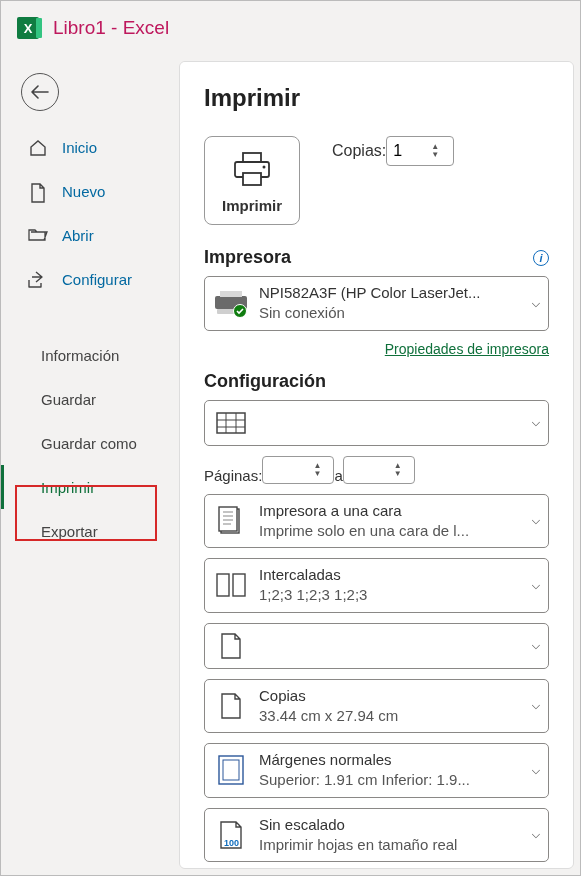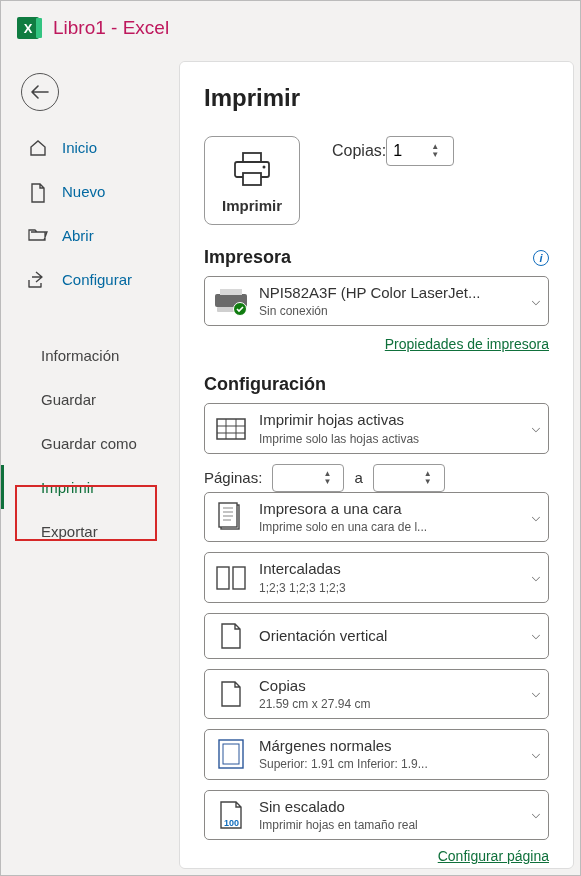--- a/index.html
+++ b/index.html
@@ -106,26 +106,26 @@
     color:#0f6cbd;font-size:11px;font-weight:bold;font-style:italic;
   }
   .dd {
     border:1px solid #8a8886;border-radius:5px;
     display:flex;align-items:center;
     padding:6px 8px; gap:10px;cursor:pointer;
     margin-bottom:10px;position:relative;min-height:46px;
   }
   .dd .txt{flex:1;line-height:1.35;}
   .dd .title{font-size:15px;}
-  .dd .sub{font-size:12px;color:#555;}
+  .dd .sub{font-size:15px;color:#555;}
   .dd .chev{font-size:11px;color:#555;position:absolute;right:8px;}
   .dd-icon{width:36px;display:flex;justify-content:center;}
   .link{color:#0f703b;text-decoration:underline;cursor:pointer;font-size:14px;}
-  .right{ text-align:right; margin-bottom:22px;}
-  .pages-row{display:flex;align-items:center;gap:10px;margin-bottom:0;font-size:15px;}
+  .right{ text-align:right; margin-bottom:14px;}
+  .pages-row{display:flex;align-items:flex-end;margin-bottom:10px;font-size:15px;}
   .num-in{
     width:72px;height:28px;border:1px solid #999;border-radius:4px;
     display:flex;align-items:center;
   }
   .num-in input{border:none;width:50px;background:transparent;outline:none;font-size:15px;padding:0 6px;}
   svg { display:block; }
 </style>
 </head>
 <body>
 
@@ -251,24 +251,20 @@
       <span>Configuración</span>
     </div>
 
     <div class="dd">
       <div class="dd-icon">
         <svg width="30" height="22" viewBox="0 0 30 22">
             <rect x="1" y="1" width="28" height="20" fill="none" stroke="#444" stroke-width="1.5"></rect>
         <path d="M1 8 H29 M1 15 H29 M10 1 V21 M20 1 V21" stroke="#444" stroke-width="1"></path>
           </svg>
       </div>
-      <div class="txt">
-        <div class="title">Imprimir hojas activas</div>
-        <div class="sub">Imprime solo las hojas activas</div>
-      </div>
       <span class="chev">⌵</span>
     </div>
 
     <div class="pages-row">
       <span>Páginas:</span>
       <div class="num-in">
         <input value="" style="">
         <div class="arrows" style="display:flex;flex-direction:column;font-size:8px;line-height:8px;color:#555;">
           <span>▲</span>
           <span>▼</span>
@@ -312,35 +308,32 @@
       </div>
       <span class="chev">⌵</span>
     </div>
 
     <div class="dd">
       <div class="dd-icon">
         <svg width="22" height="28" viewBox="0 0 22 28">
             <path d="M2 2 H15 L20 7 V26 H2 Z M15 2 V7 H20" fill="none" stroke="#444" stroke-width="1.4"></path>
           </svg>
       </div>
-      <div class="txt">
-        <div class="title">Orientación vertical</div>
-      </div>
       <span class="chev">⌵</span>
     </div>
 
     <div class="dd">
       <div class="dd-icon">
         <svg width="22" height="28" viewBox="0 0 22 28">
             <path d="M2 2 H15 L20 7 V26 H2 Z M15 2 V7 H20" fill="none" stroke="#444" stroke-width="1.4"></path>
           </svg>
       </div>
       <div class="txt">
         <div class="title">Copias</div>
-        <div class="sub">21.59 cm x 27.94 cm</div>
+        <div class="sub">33.44 cm x 27.94 cm</div>
       </div>
       <span class="chev">⌵</span>
     </div>
 
     <div class="dd">
       <div class="dd-icon">
         <svg width="26" height="30" viewBox="0 0 26 30">
           <rect x="1" y="1" width="24" height="28" fill="none" stroke="#2b579a" stroke-width="1.4"></rect>
           <rect x="5" y="5" width="16" height="20" fill="none" stroke="#2b579a" stroke-width="1"></rect>
         </svg>

